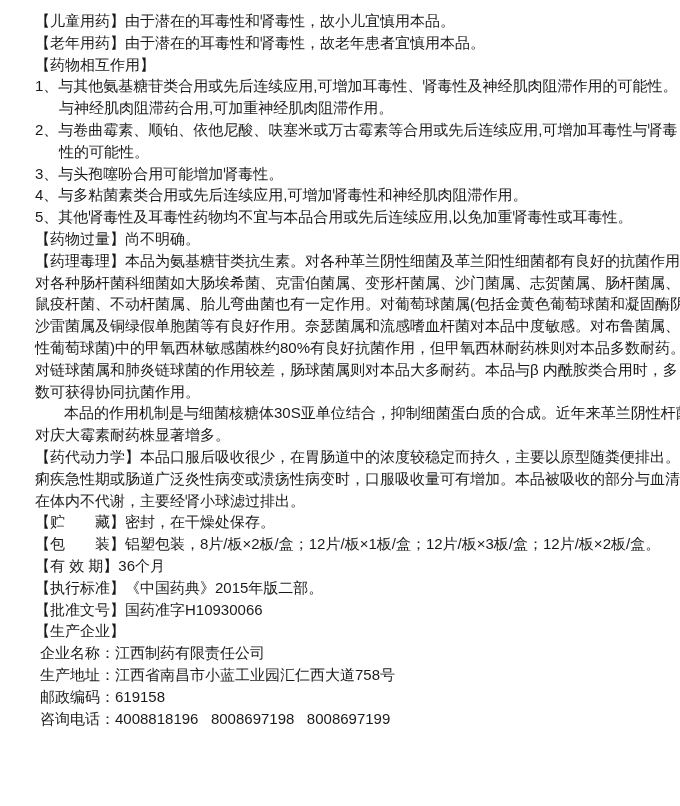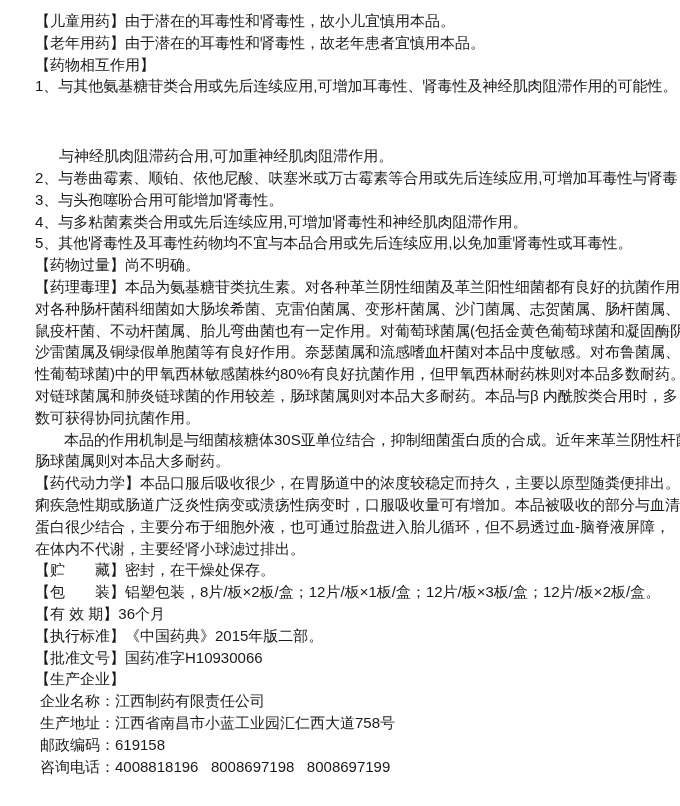--- a/index.html
+++ b/index.html
@@ -20,52 +20,52 @@
   }
   .doc-line {
     font-size: 15px;
     line-height: 21.8px;
     height: 21.8px;
     white-space: pre;
     letter-spacing: 0px;
     font-weight: 500;
   }
   
-  .doc-line.cont { padding-left: 24px; margin-top: 48px; }
+  .doc-line.cont { padding-left: 24px; }
   
   .doc-line.para { padding-left: 29px; }
   
   .doc-line.co { padding-left: 5px; }
 </style>
 </head>
 <body>
 
 <div class="page">
   <div class="doc-line">【儿童用药】由于潜在的耳毒性和肾毒性，故小儿宜慎用本品。</div>
   <div class="doc-line">【老年用药】由于潜在的耳毒性和肾毒性，故老年患者宜慎用本品。</div>
   <div class="doc-line">【药物相互作用】</div>
   <div class="doc-line">1、与其他氨基糖苷类合用或先后连续应用,可增加耳毒性、肾毒性及神经肌肉阻滞作用的可能性。</div>
   <div class="doc-line cont">与神经肌肉阻滞药合用,可加重神经肌肉阻滞作用。</div>
   <div class="doc-line">2、与卷曲霉素、顺铂、依他尼酸、呋塞米或万古霉素等合用或先后连续应用,可增加耳毒性与肾毒</div>
+  <div class="doc-line cont">性的可能性。</div>
   <div class="doc-line">3、与头孢噻吩合用可能增加肾毒性。</div>
   <div class="doc-line">4、与多粘菌素类合用或先后连续应用,可增加肾毒性和神经肌肉阻滞作用。</div>
   <div class="doc-line">5、其他肾毒性及耳毒性药物均不宜与本品合用或先后连续应用,以免加重肾毒性或耳毒性。</div>
   <div class="doc-line">【药物过量】尚不明确。</div>
   <div class="doc-line">【药理毒理】本品为氨基糖苷类抗生素。对各种革兰阴性细菌及革兰阳性细菌都有良好的抗菌作用,</div>
   <div class="doc-line">对各种肠杆菌科细菌如大肠埃希菌、克雷伯菌属、变形杆菌属、沙门菌属、志贺菌属、肠杆菌属、</div>
   <div class="doc-line">鼠疫杆菌、不动杆菌属、胎儿弯曲菌也有一定作用。对葡萄球菌属(包括金黄色葡萄球菌和凝固酶阴</div>
   <div class="doc-line">沙雷菌属及铜绿假单胞菌等有良好作用。奈瑟菌属和流感嗜血杆菌对本品中度敏感。对布鲁菌属、</div>
   <div class="doc-line">性葡萄球菌)中的甲氧西林敏感菌株约80%有良好抗菌作用，但甲氧西林耐药株则对本品多数耐药。</div>
   <div class="doc-line">对链球菌属和肺炎链球菌的作用较差，肠球菌属则对本品大多耐药。本品与β 内酰胺类合用时，多</div>
   <div class="doc-line">数可获得协同抗菌作用。</div>
   <div class="doc-line para">本品的作用机制是与细菌核糖体30S亚单位结合，抑制细菌蛋白质的合成。近年来革兰阴性杆菌</div>
-  <div class="doc-line">肠球菌属则对本品大多耐药。</div>
+  <div class="doc-line">对庆大霉素耐药株显著增多。</div>
   <div class="doc-line">【药代动力学】本品口服后吸收很少，在胃肠道中的浓度较稳定而持久，主要以原型随粪便排出。在</div>
   <div class="doc-line">痢疾急性期或肠道广泛炎性病变或溃疡性病变时，口服吸收量可有增加。本品被吸收的部分与血清</div>
-  <div class="doc-line">蛋白很少结合，主要分布于细胞外液，也可通过胎盘进入胎儿循环，但不易透过血-脑脊液屏障，</div>
   <div class="doc-line">在体内不代谢，主要经肾小球滤过排出。</div>
   <div class="doc-line">【贮　　藏】密封，在干燥处保存。</div>
   <div class="doc-line">【包　　装】铝塑包装，8片/板×2板/盒；12片/板×1板/盒；12片/板×3板/盒；12片/板×2板/盒。</div>
   <div class="doc-line">【有 效 期】36个月</div>
   <div class="doc-line">【执行标准】《中国药典》2015年版二部。</div>
   <div class="doc-line">【批准文号】国药准字H10930066</div>
   <div class="doc-line">【生产企业】</div>
   <div class="doc-line co">企业名称：江西制药有限责任公司</div>
   <div class="doc-line co">生产地址：江西省南昌市小蓝工业园汇仁西大道758号</div>
   <div class="doc-line co">邮政编码：619158</div>

